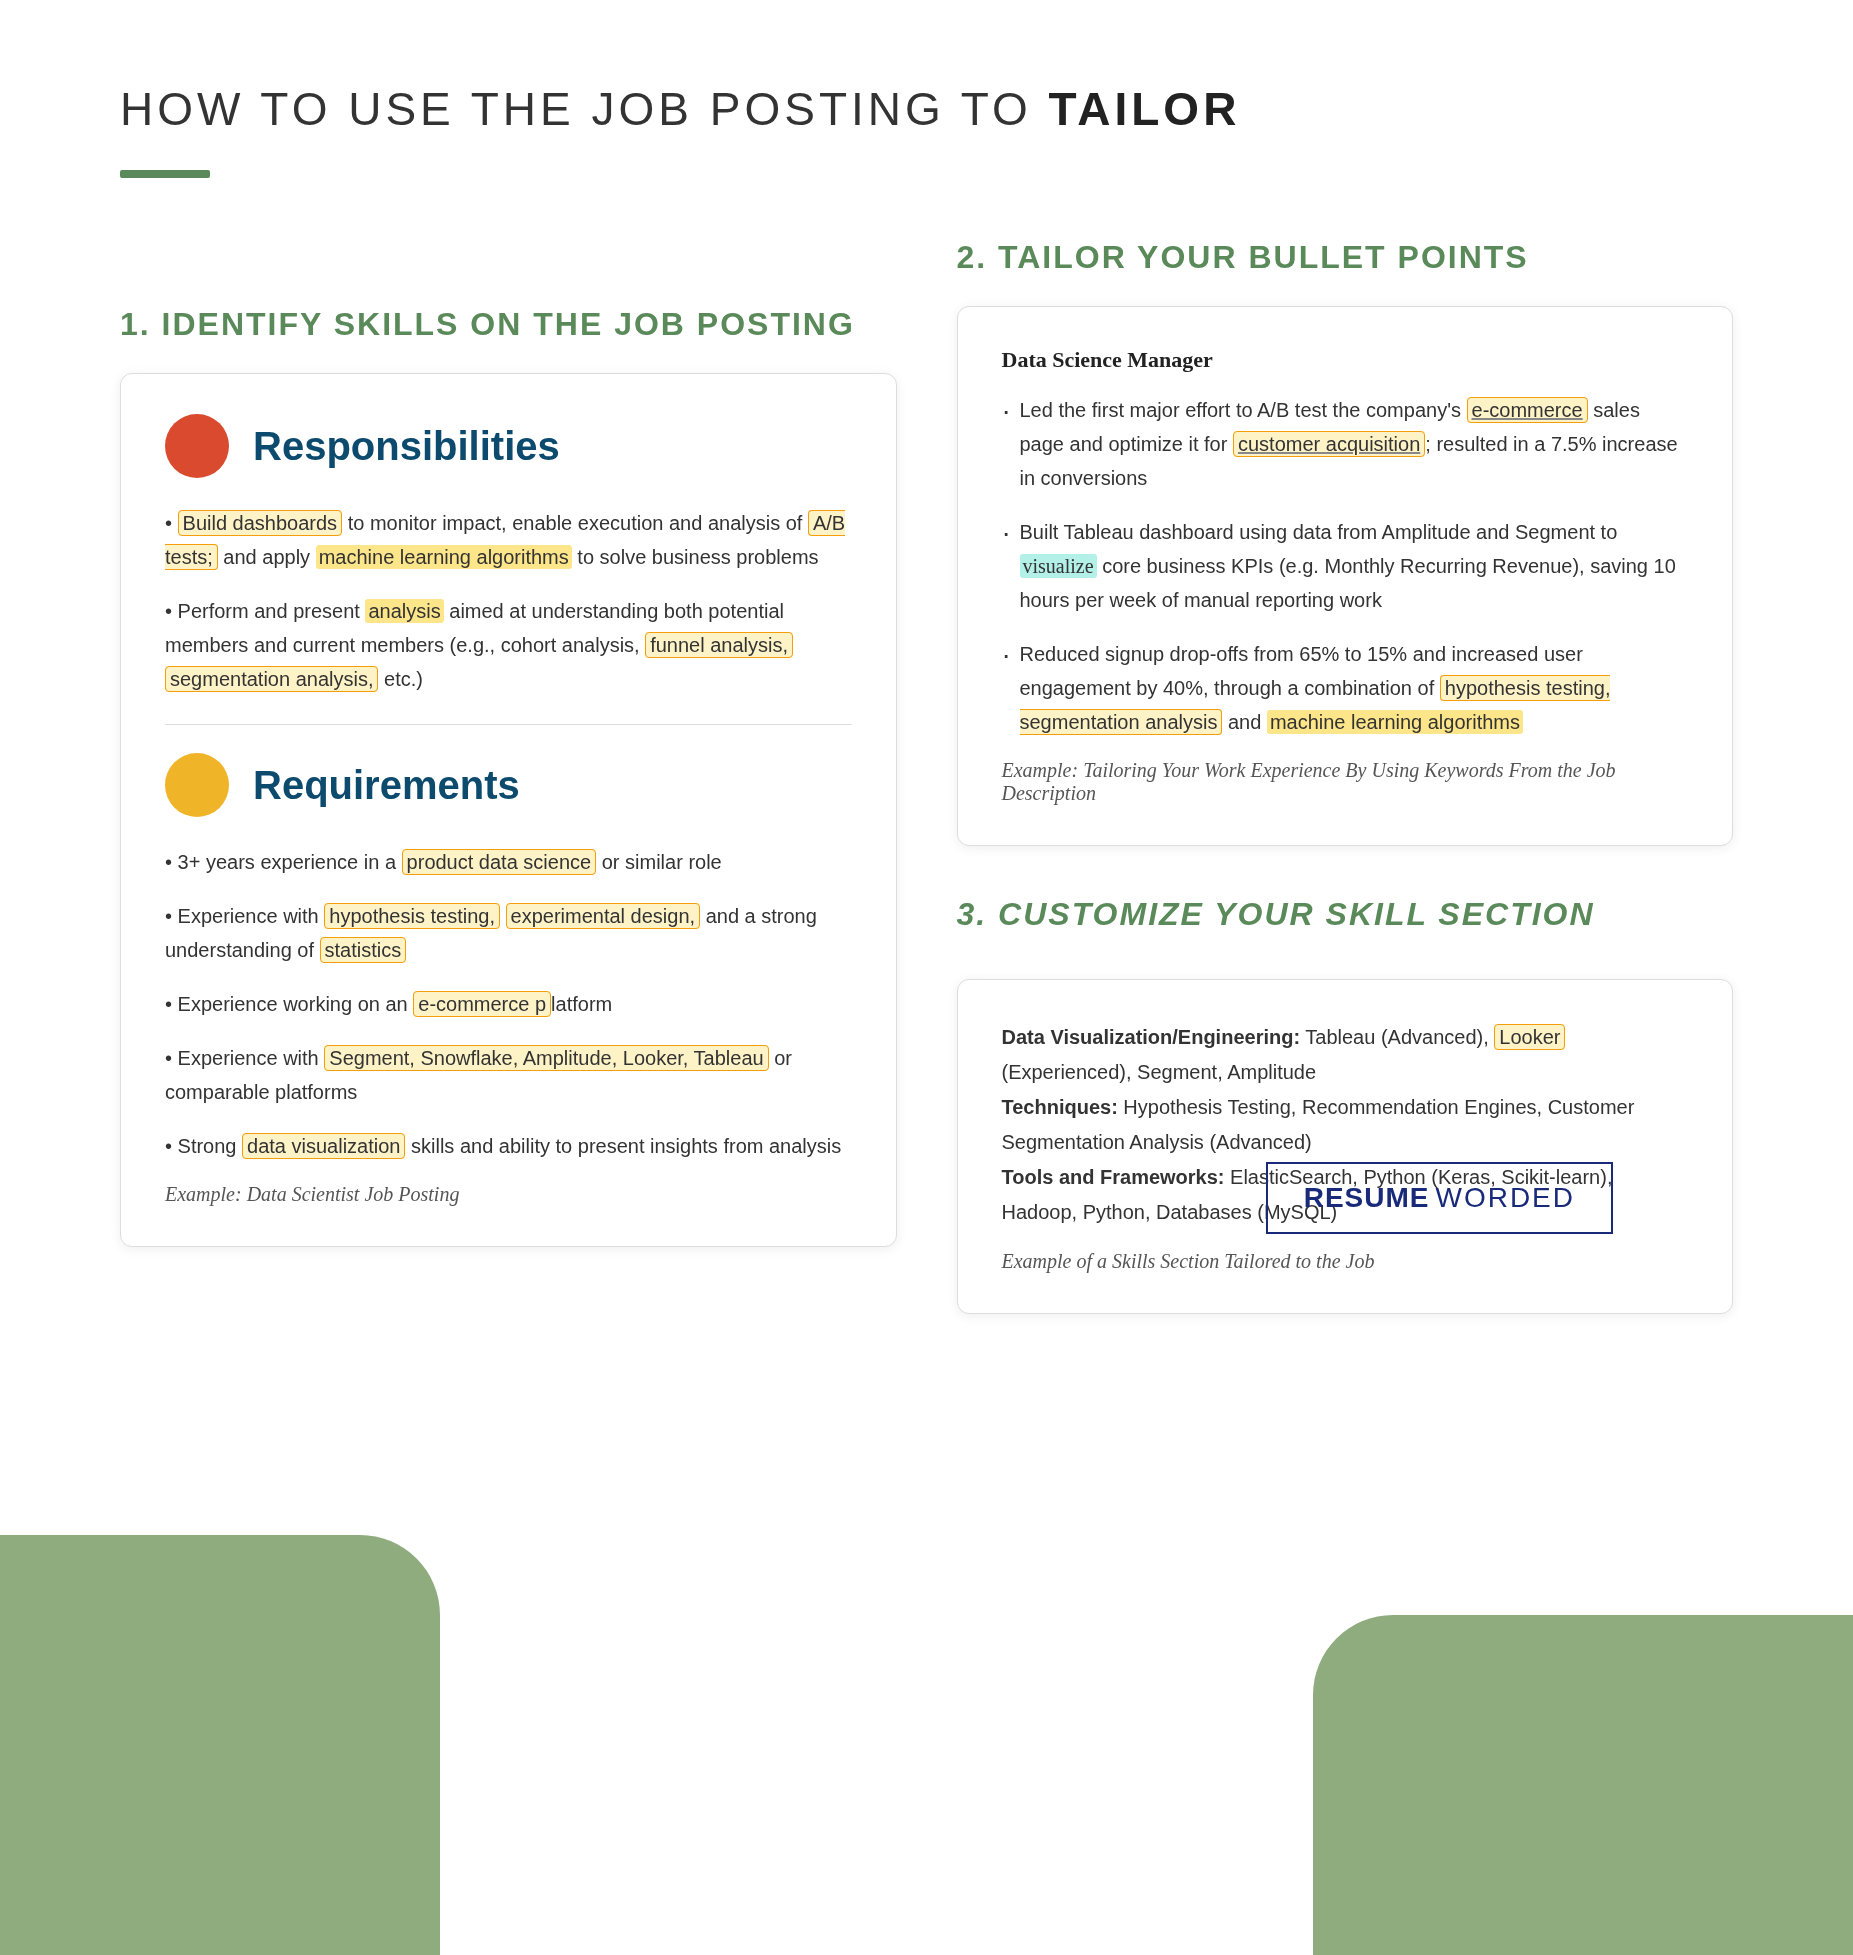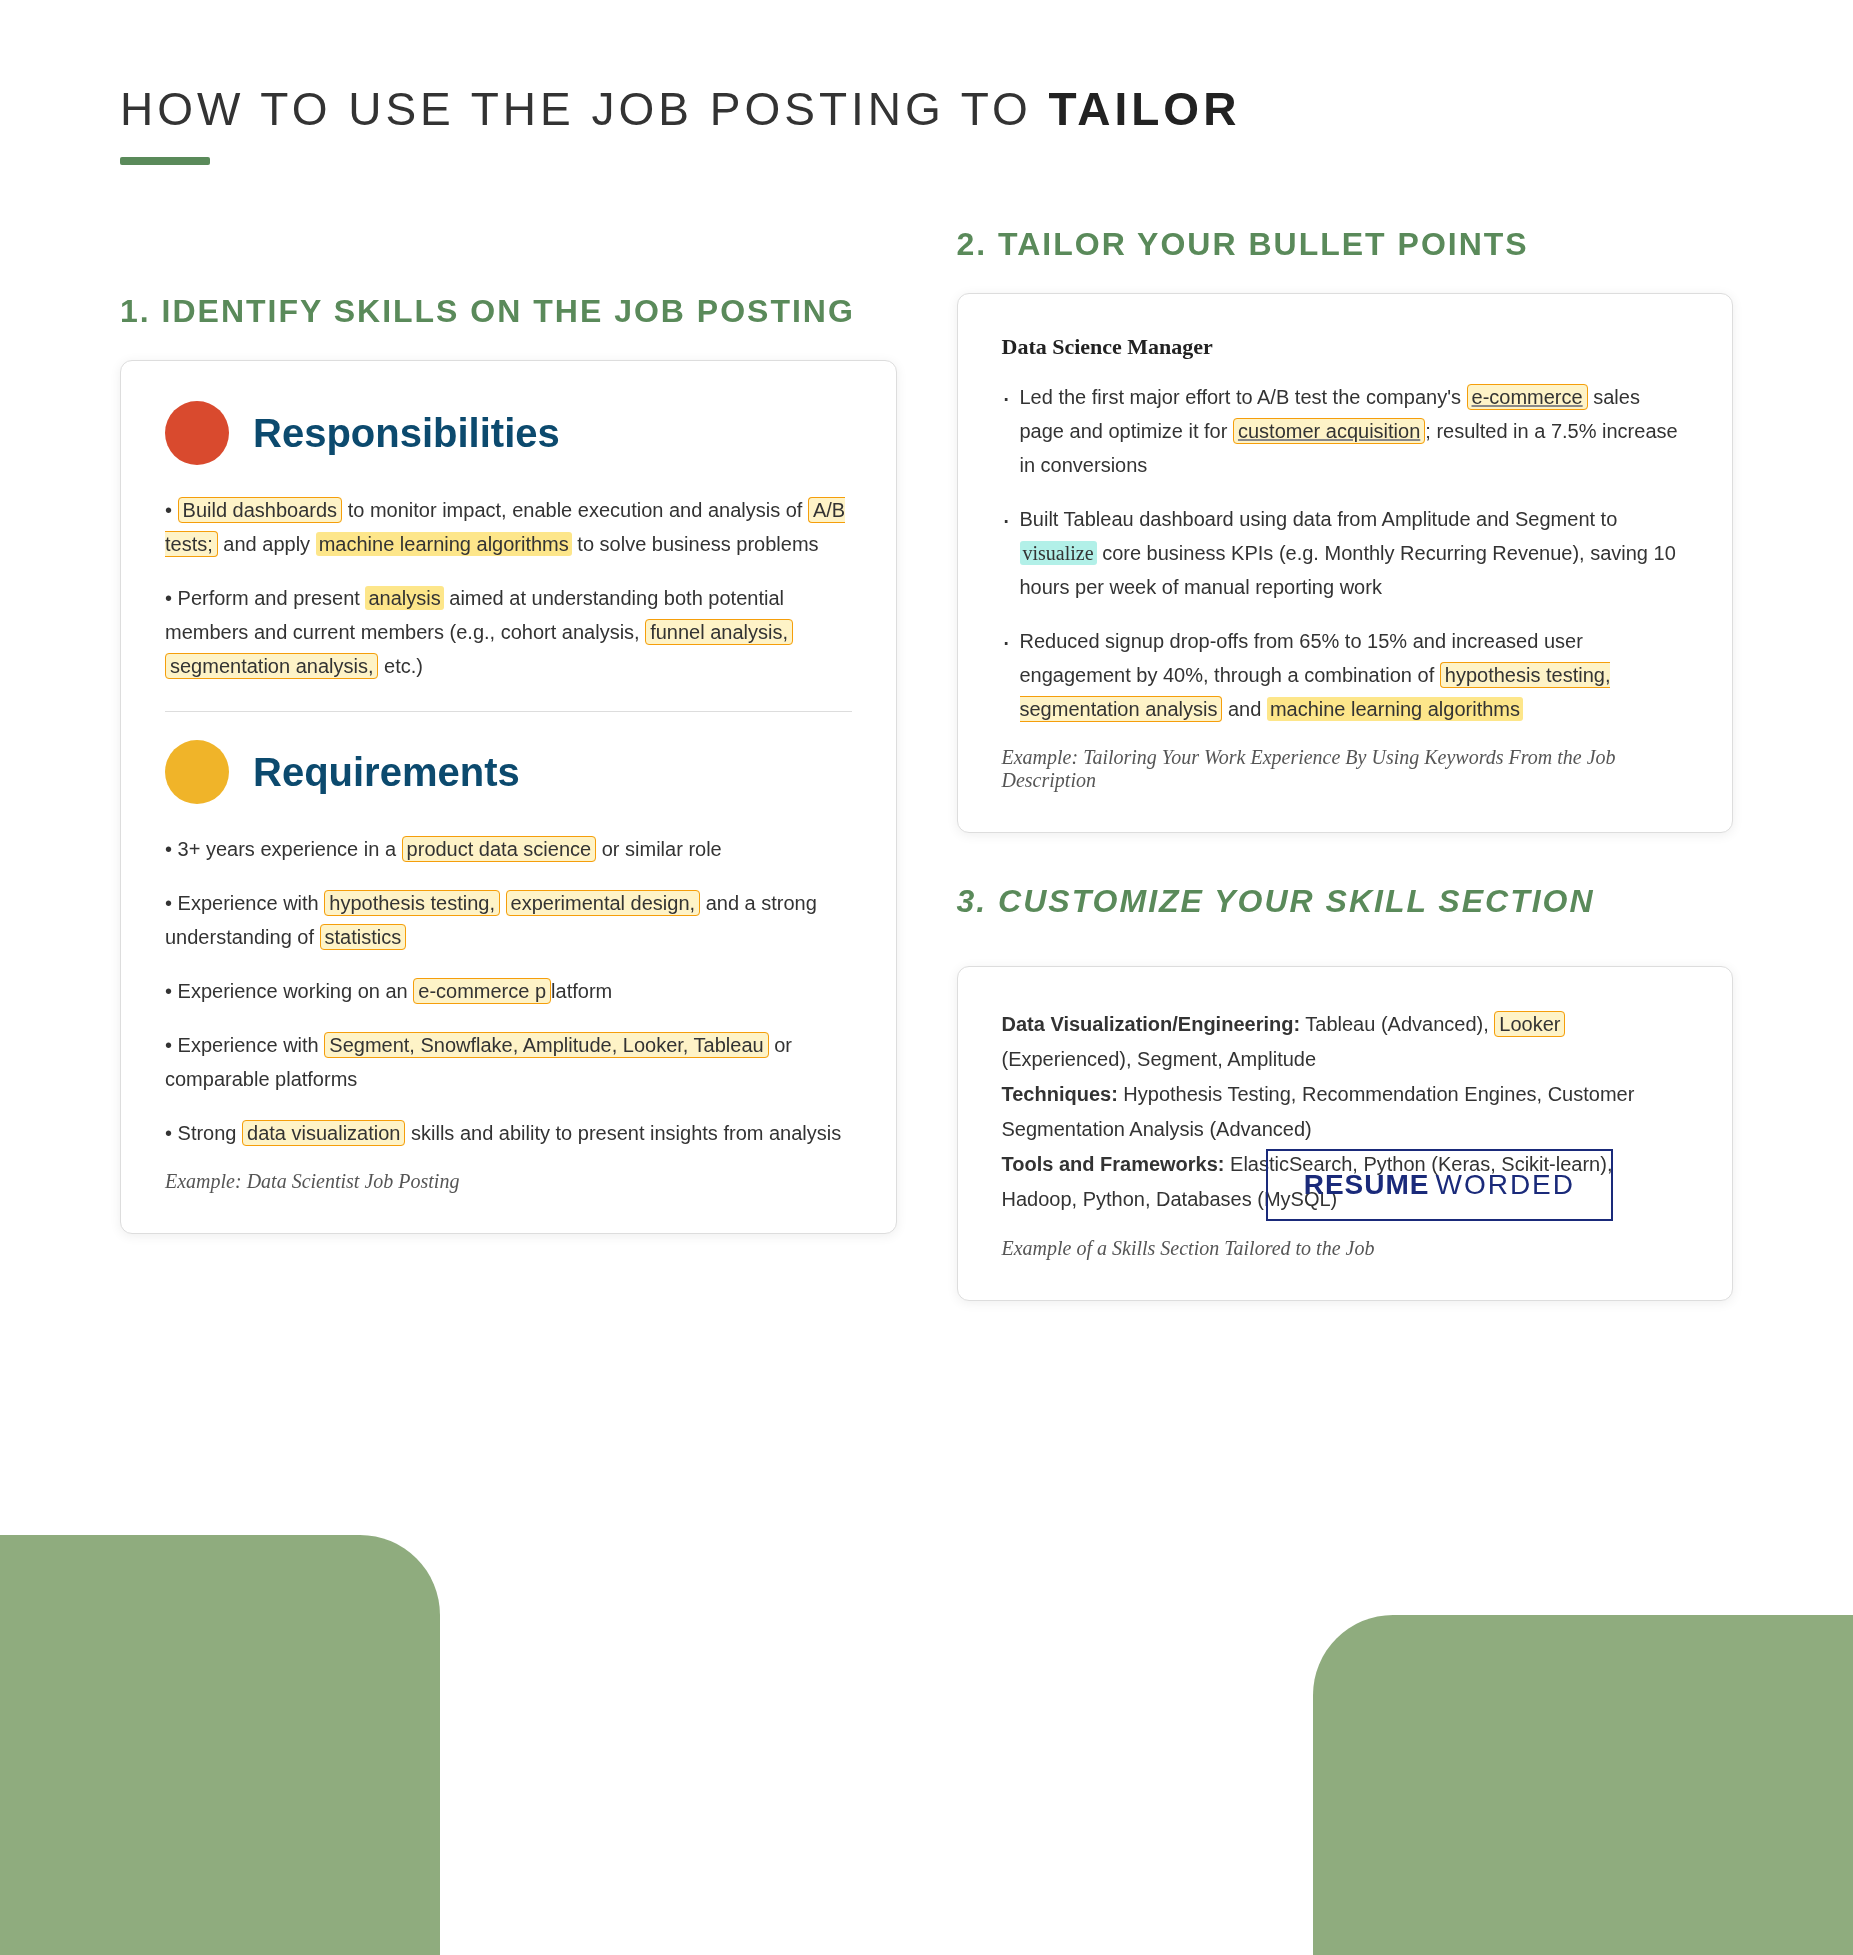--- a/index.html
+++ b/index.html
@@ -44,21 +44,21 @@
       z-index: 1;
     }
     .main-title {
       font-family: 'Arial', sans-serif;
       font-size: 46px;
       font-weight: 400;
       letter-spacing: 4px;
       color: #333;
       text-transform: uppercase;
       line-height: 1.3;
-      margin-bottom: 17px;
+      margin-bottom: 30px;
     }
     .main-title strong {
       font-weight: 900;
       color: #222;
     }
     .green-line {
       width: 90px;
       height: 8px;
       background: #5a8a5a;
       margin-bottom: 60px;

